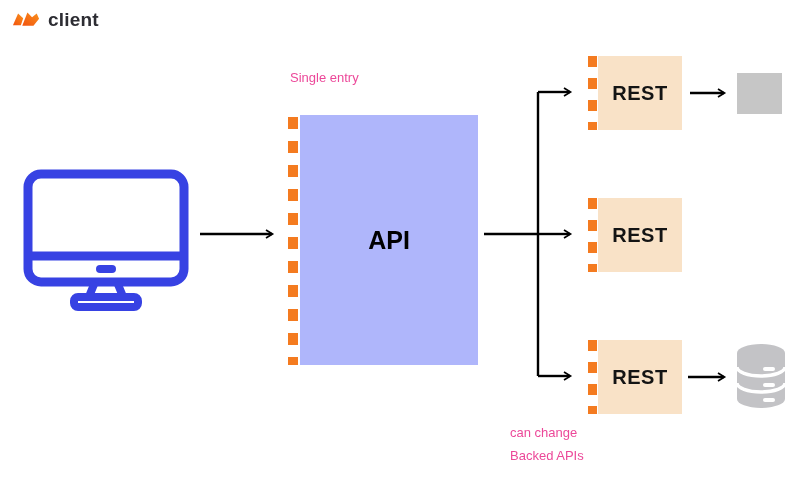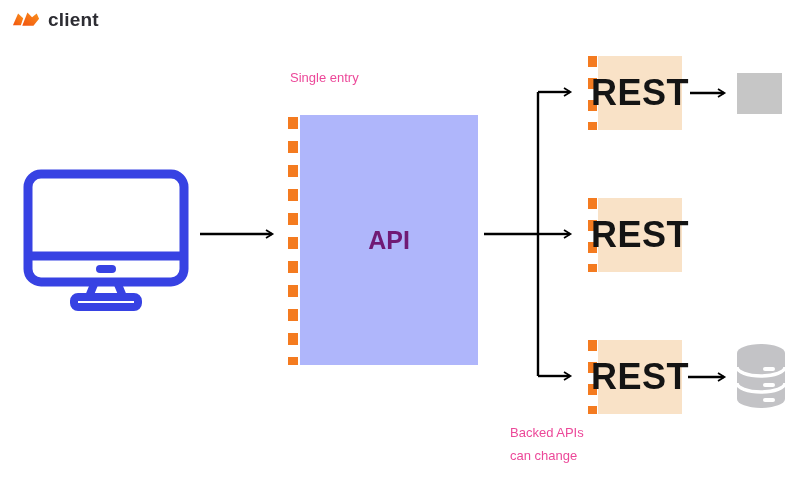--- a/index.html
+++ b/index.html
@@ -17,33 +17,33 @@
   .client { left: 22px; top: 168px; width: 168px; height: 145px; }
 
   
   .wires { left: 0; top: 0; width: 800px; height: 480px; pointer-events: none; }
 
   
   .gateway-dash { left: 288px; top: 117px; width: 10px; height: 248px;
     background: repeating-linear-gradient(to bottom, #f47b20 0 12px, transparent 12px 24px); }
   .gateway-box { left: 300px; top: 115px; width: 178px; height: 250px; background: #afb6fb;
     display: flex; flex-direction: column; align-items: center; justify-content: center; }
-  .gateway-box .line { font-size: 25px; font-weight: 700; color: #701a75; line-height: 31px; }
+  .gateway-box .line { font-size: 25px; font-weight: 700; color: #000000; line-height: 31px; }
 
   
   .note { color: #ec4899; font-size: 13px; line-height: 23px; }
   .note-top { left: 290px; top: 66px; }
   .note-bottom { left: 510px; top: 421px; }
 
   
   .rest-dash { width: 9px; height: 74px; left: 588px;
     background: repeating-linear-gradient(to bottom, #f47b20 0 11px, transparent 11px 22px); }
   .rest-box { left: 598px; width: 84px; height: 74px; background: #f9e2c7;
     display: flex; align-items: center; justify-content: center; }
-  .rest-box .label { font-size: 36px; font-weight: 700; color: #141414; letter-spacing: 0.5px; }
+  .rest-box .label { font-size: 20px; font-weight: 700; color: #141414; letter-spacing: 0.5px; }
   .rest-1 { top: 56px; } .rest-2 { top: 198px; } .rest-3 { top: 340px; }
 
   
   .target-square { left: 737px; top: 73px; width: 45px; height: 41px; background: #c6c6c6; }
   .db-icon { left: 735px; top: 342px; width: 52px; height: 68px; }
 </style>
 </head>
 <body>
 
 <div class="abs brand">
@@ -122,15 +122,15 @@
     <path d="M2 40 a24 9 0 0 0 48 0"></path>
   </g>
   <g fill="#ffffff">
     <rect x="28" y="24" width="12" height="4" rx="2"></rect>
     <rect x="28" y="40" width="12" height="4" rx="2"></rect>
     <rect x="28" y="55" width="12" height="4" rx="2"></rect>
   </g>
 </svg>
 
 <div class="abs note note-bottom">
+  <div>can change</div>
   <div>Backed APIs</div>
-  <div>can change</div>
 </div>
 
 </body></html>

